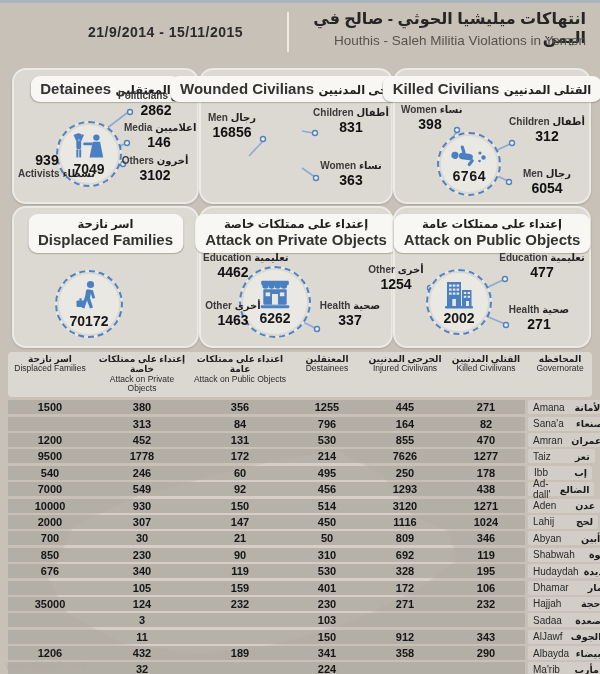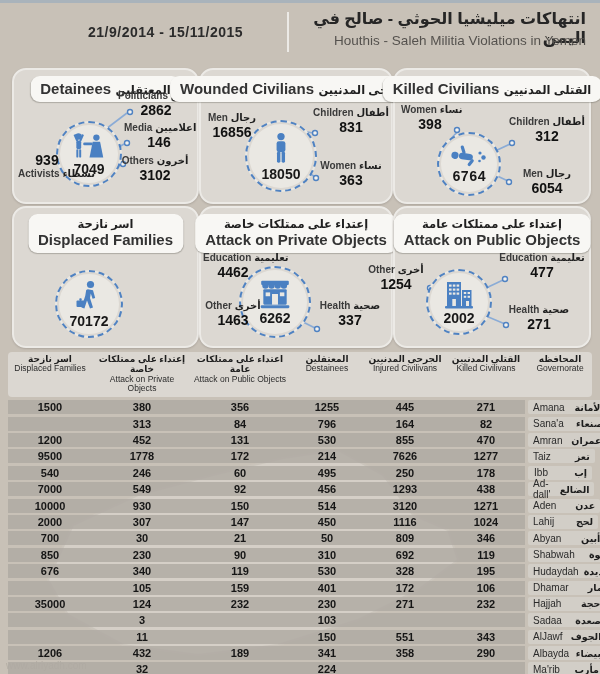--- a/index.html
+++ b/index.html
@@ -112,29 +112,20 @@
       <span class="ar">الجرحى المدنيين</span>
     </div>
     <svg class="connectors" width="190" height="132">
       <path d="M63 70 L48 86"></path>
         <circle cx="62" cy="69" r="2.5"></circle>
       <path d="M112 63 L101 61"></path>
         <circle cx="114" cy="63" r="2.5"></circle>
       <path d="M114 107 L101 98"></path>
         <circle cx="115" cy="108" r="2.5"></circle>
     </svg>
-    <div class="big-circle" style="left:44px;top:50px;width:68px;height:68px;">
-      <svg class="icon-blue" width="22" height="34" viewBox="0 0 24 34">
-        <circle cx="12" cy="4.5" r="4"></circle>
-        <rect x="7.2" y="9.5" width="9.6" height="12" rx="2.5"></rect>
-        <rect x="7.6" y="21" width="3.7" height="12" rx="1.6"></rect>
-        <rect x="12.7" y="21" width="3.7" height="12" rx="1.6"></rect>
-      </svg>
-      <div class="num">18050</div>
-    </div>
     <div class="stat" style="left:2px;top:42px;width:58px;">
       <div class="lbl"><span class="en">Men</span> <span class="ar">رجال</span></div>
       <div class="val">16856</div>
     </div>
     <div class="stat" style="left:112px;top:37px;width:76px;">
       <div class="lbl"><span class="en">Children</span> <span class="ar">أطفال</span></div>
       <div class="val">831</div>
     </div>
     <div class="stat" style="left:112px;top:90px;width:76px;">
       <div class="lbl"><span class="en">Women</span> <span class="ar">نساء</span></div>
@@ -540,21 +531,21 @@
         <span class="gov-ar">صعدة</span>
       </div>
     </div>
 
     <div class="trow">
       <div class="band">
         <div class="cell num c1"></div>
         <div class="cell num c2">11</div>
         <div class="cell num c3"></div>
         <div class="cell num c4">150</div>
-        <div class="cell num c5">551</div>
+        <div class="cell num c5">912</div>
         <div class="cell num c6">343</div>
       </div>
       <div class="gov">
         <span class="gov-en">AlJawf</span>
         <span class="gov-ar">الجوف</span>
       </div>
     </div>
 
     <div class="trow">
       <div class="band">

